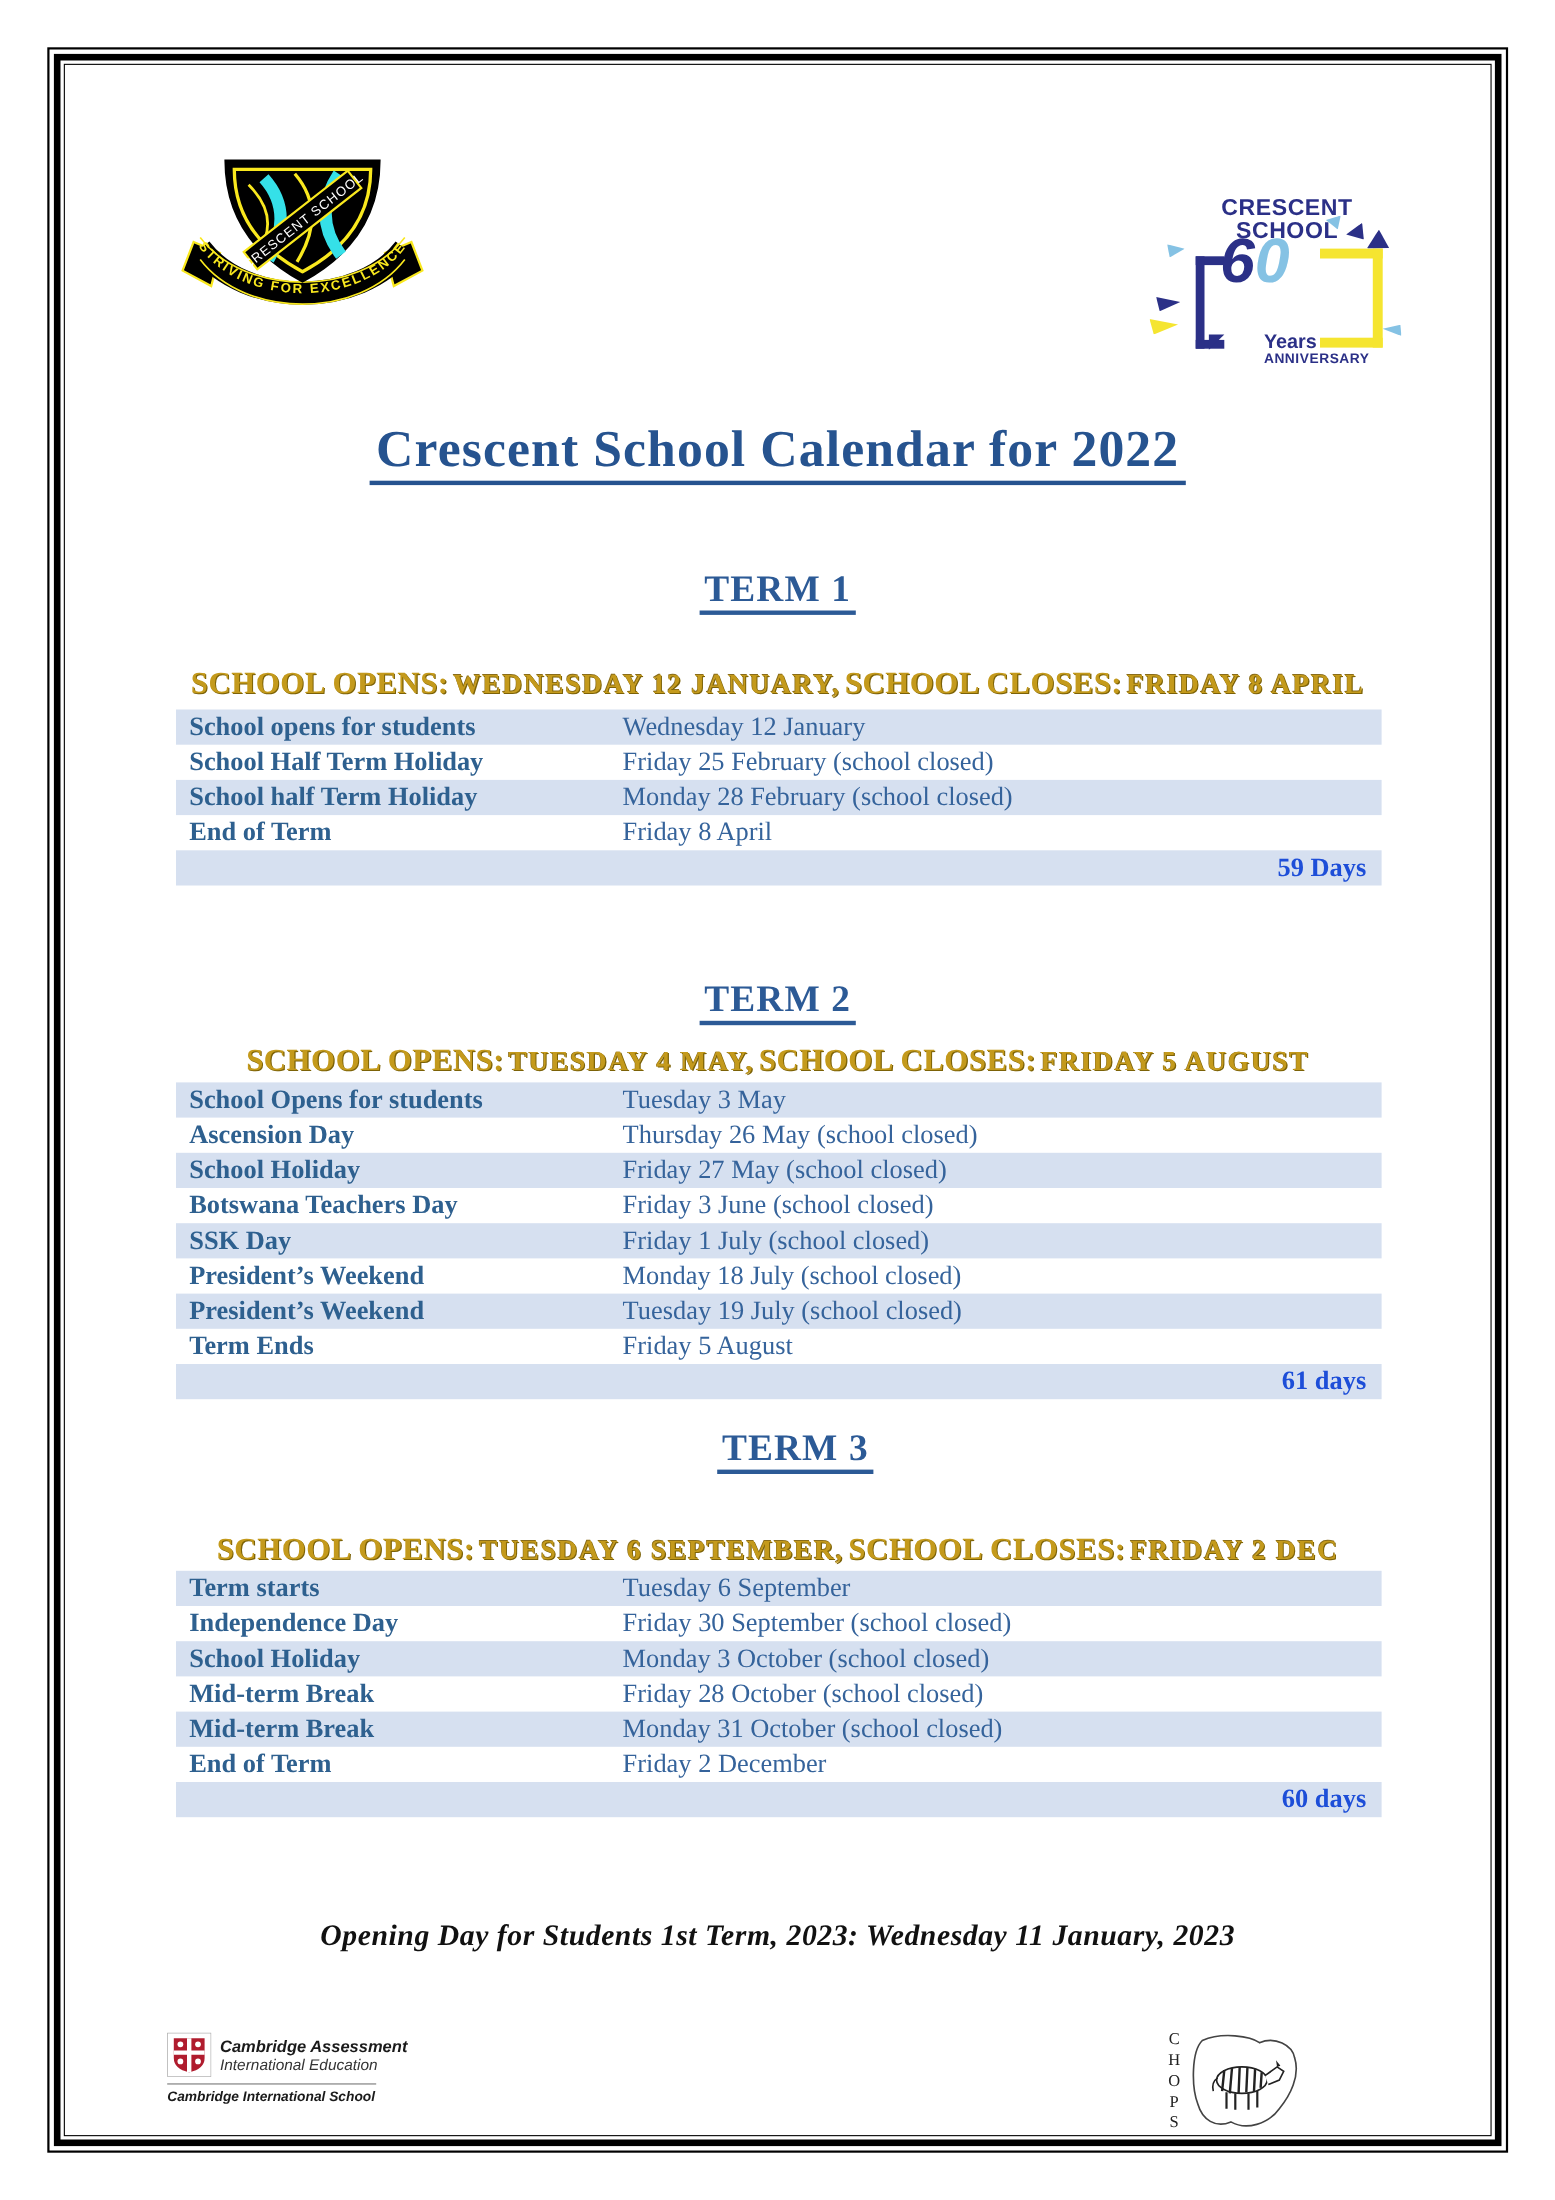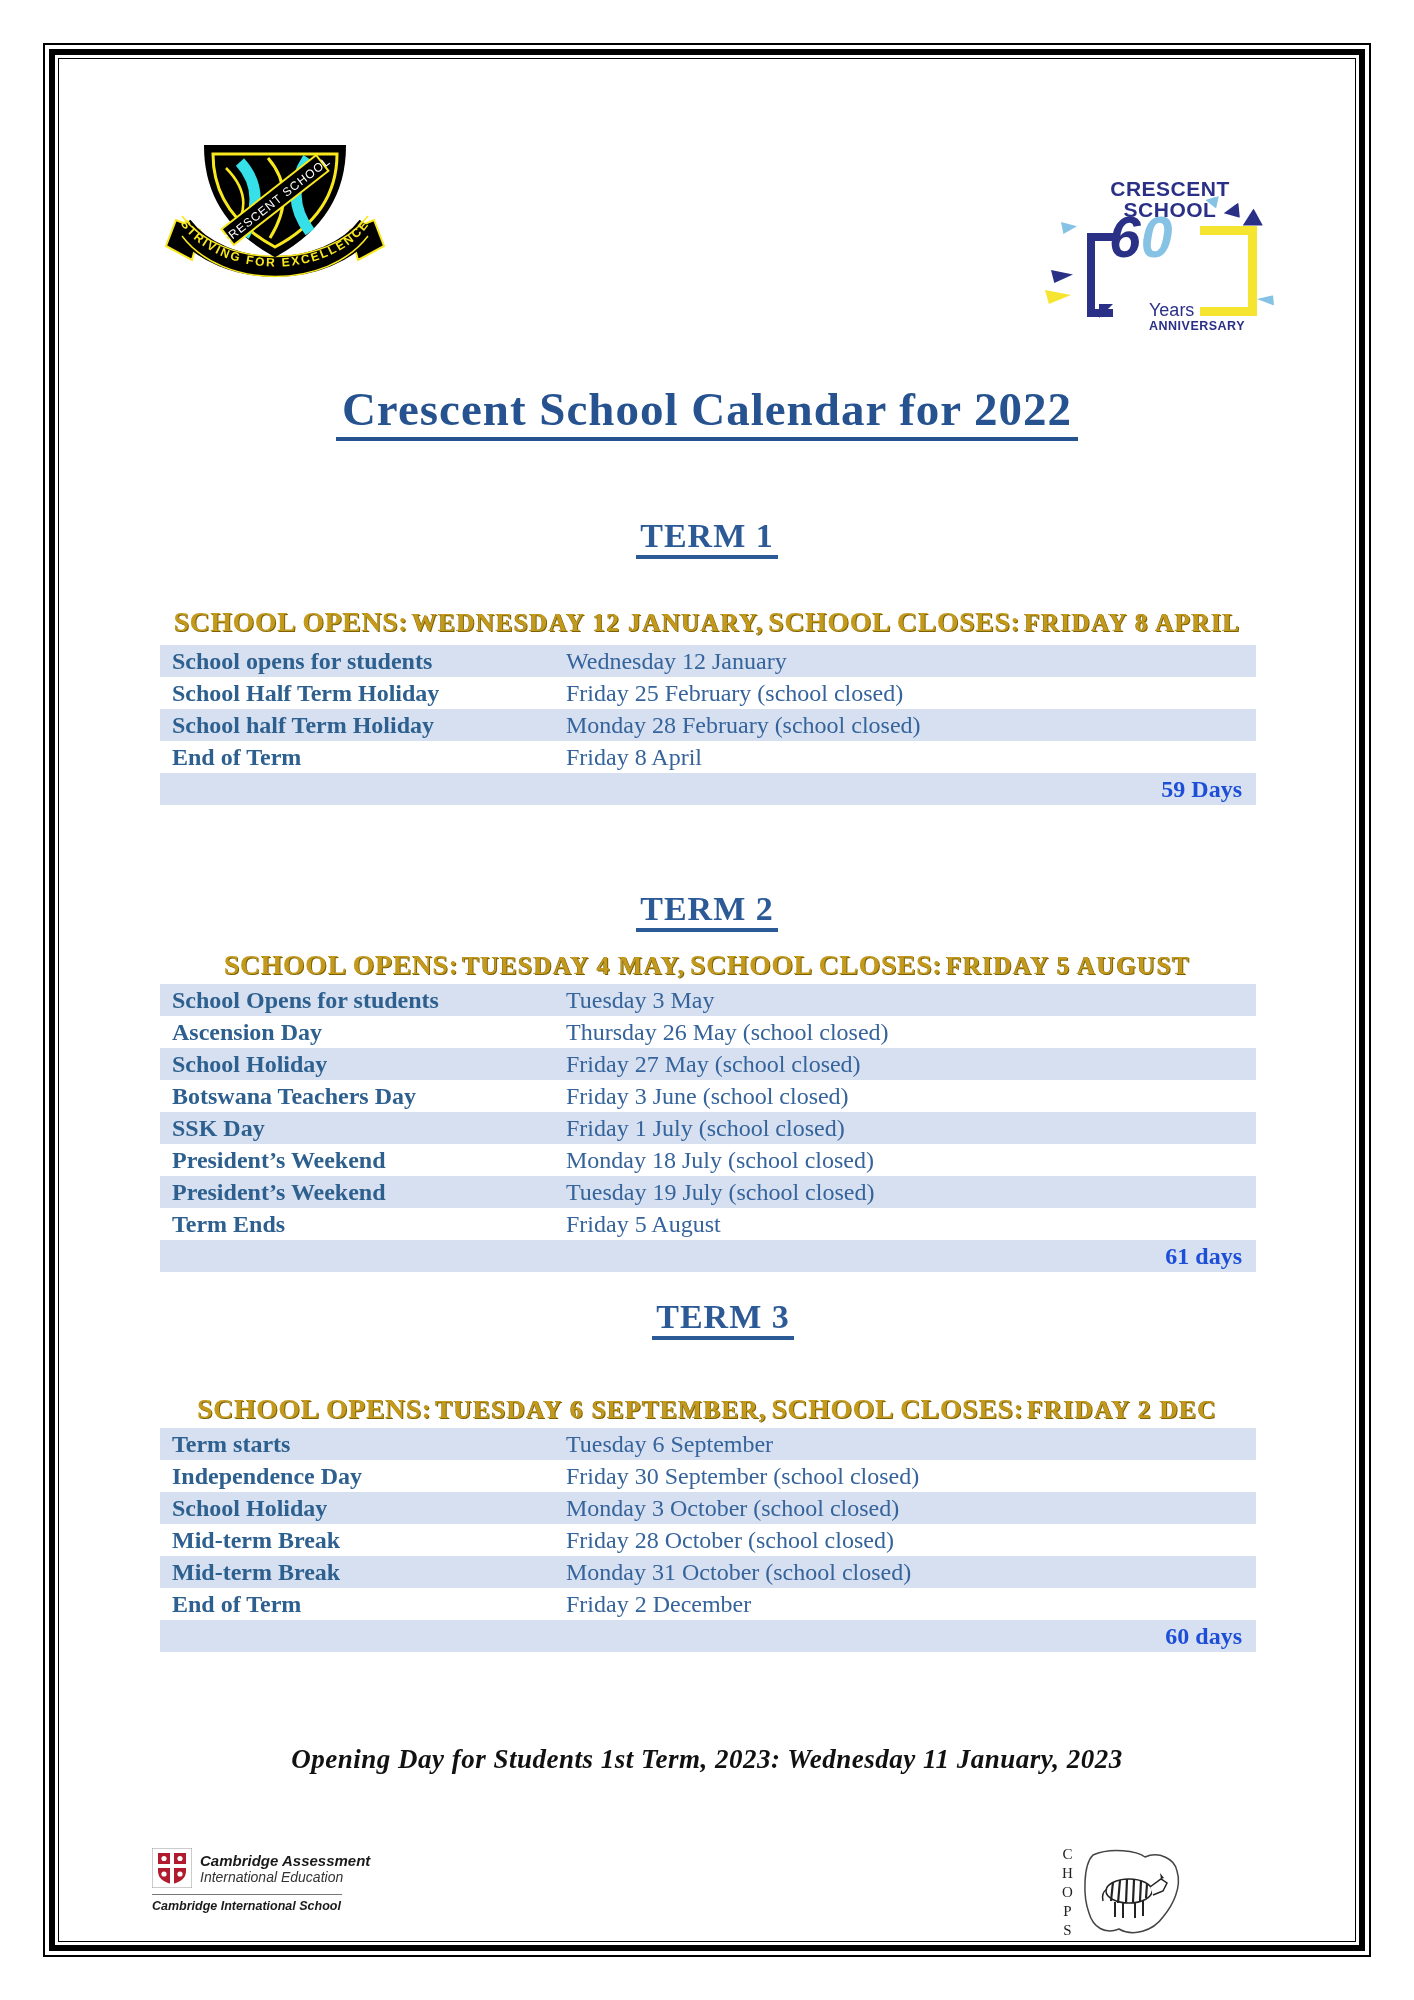--- a/index.html
+++ b/index.html
@@ -55,21 +55,21 @@
     font-size:21px;line-height:21px;letter-spacing:.5px;}
   .anniv-60{position:absolute;left:34px;top:16px;font-size:57px;line-height:86px;font-weight:bold;font-style:italic;}
   .digit6{color:#2B3087;}
   .digit0{color:#85C2E4;}
   .bracket-right{position:absolute;right:8px;top:48px;width:48px;height:72px;
     border:9px solid #F5E530;border-left:none;}
   .bracket-left{position:absolute;left:12px;top:55px;width:18px;height:68px;
     border:8px solid #2B3087;border-right:none;}
   .bracket-tail{position:absolute;left:24px;top:126px;width:0;height:0;
     border-left:14px solid #2B3087;border-bottom:14px solid transparent;}
-  .anniv-years{position:absolute;left:74px;top:122px;color:#2B3087;font-weight:normal;font-size:18px;}
+  .anniv-years{position:absolute;left:74px;top:122px;color:#2B3087;font-weight:bold;font-size:18px;}
   .anniv-anniversary{position:absolute;left:74px;top:141px;color:#2B3087;font-weight:bold;font-size:12.5px;letter-spacing:.5px;}
   .spark{position:absolute;clip-path:polygon(0 0,100% 35%,15% 100%);}
 
   
   .cambridge{left:152px;top:1848px;width:260px;font-family:"Liberation Sans",sans-serif;font-style:italic;}
   .camb-top{display:flex;align-items:center;gap:8px;}
   .camb-text1{font-size:15px;font-weight:bold;color:#1a1a1a;line-height:17px;}
   .camb-text2{font-size:14px;color:#333;line-height:16px;}
   .camb-rule{border-top:1px solid #777;margin:6px 0 4px 0;width:190px;}
   .camb-school{font-size:12.5px;font-weight:bold;color:#1a1a1a;}

